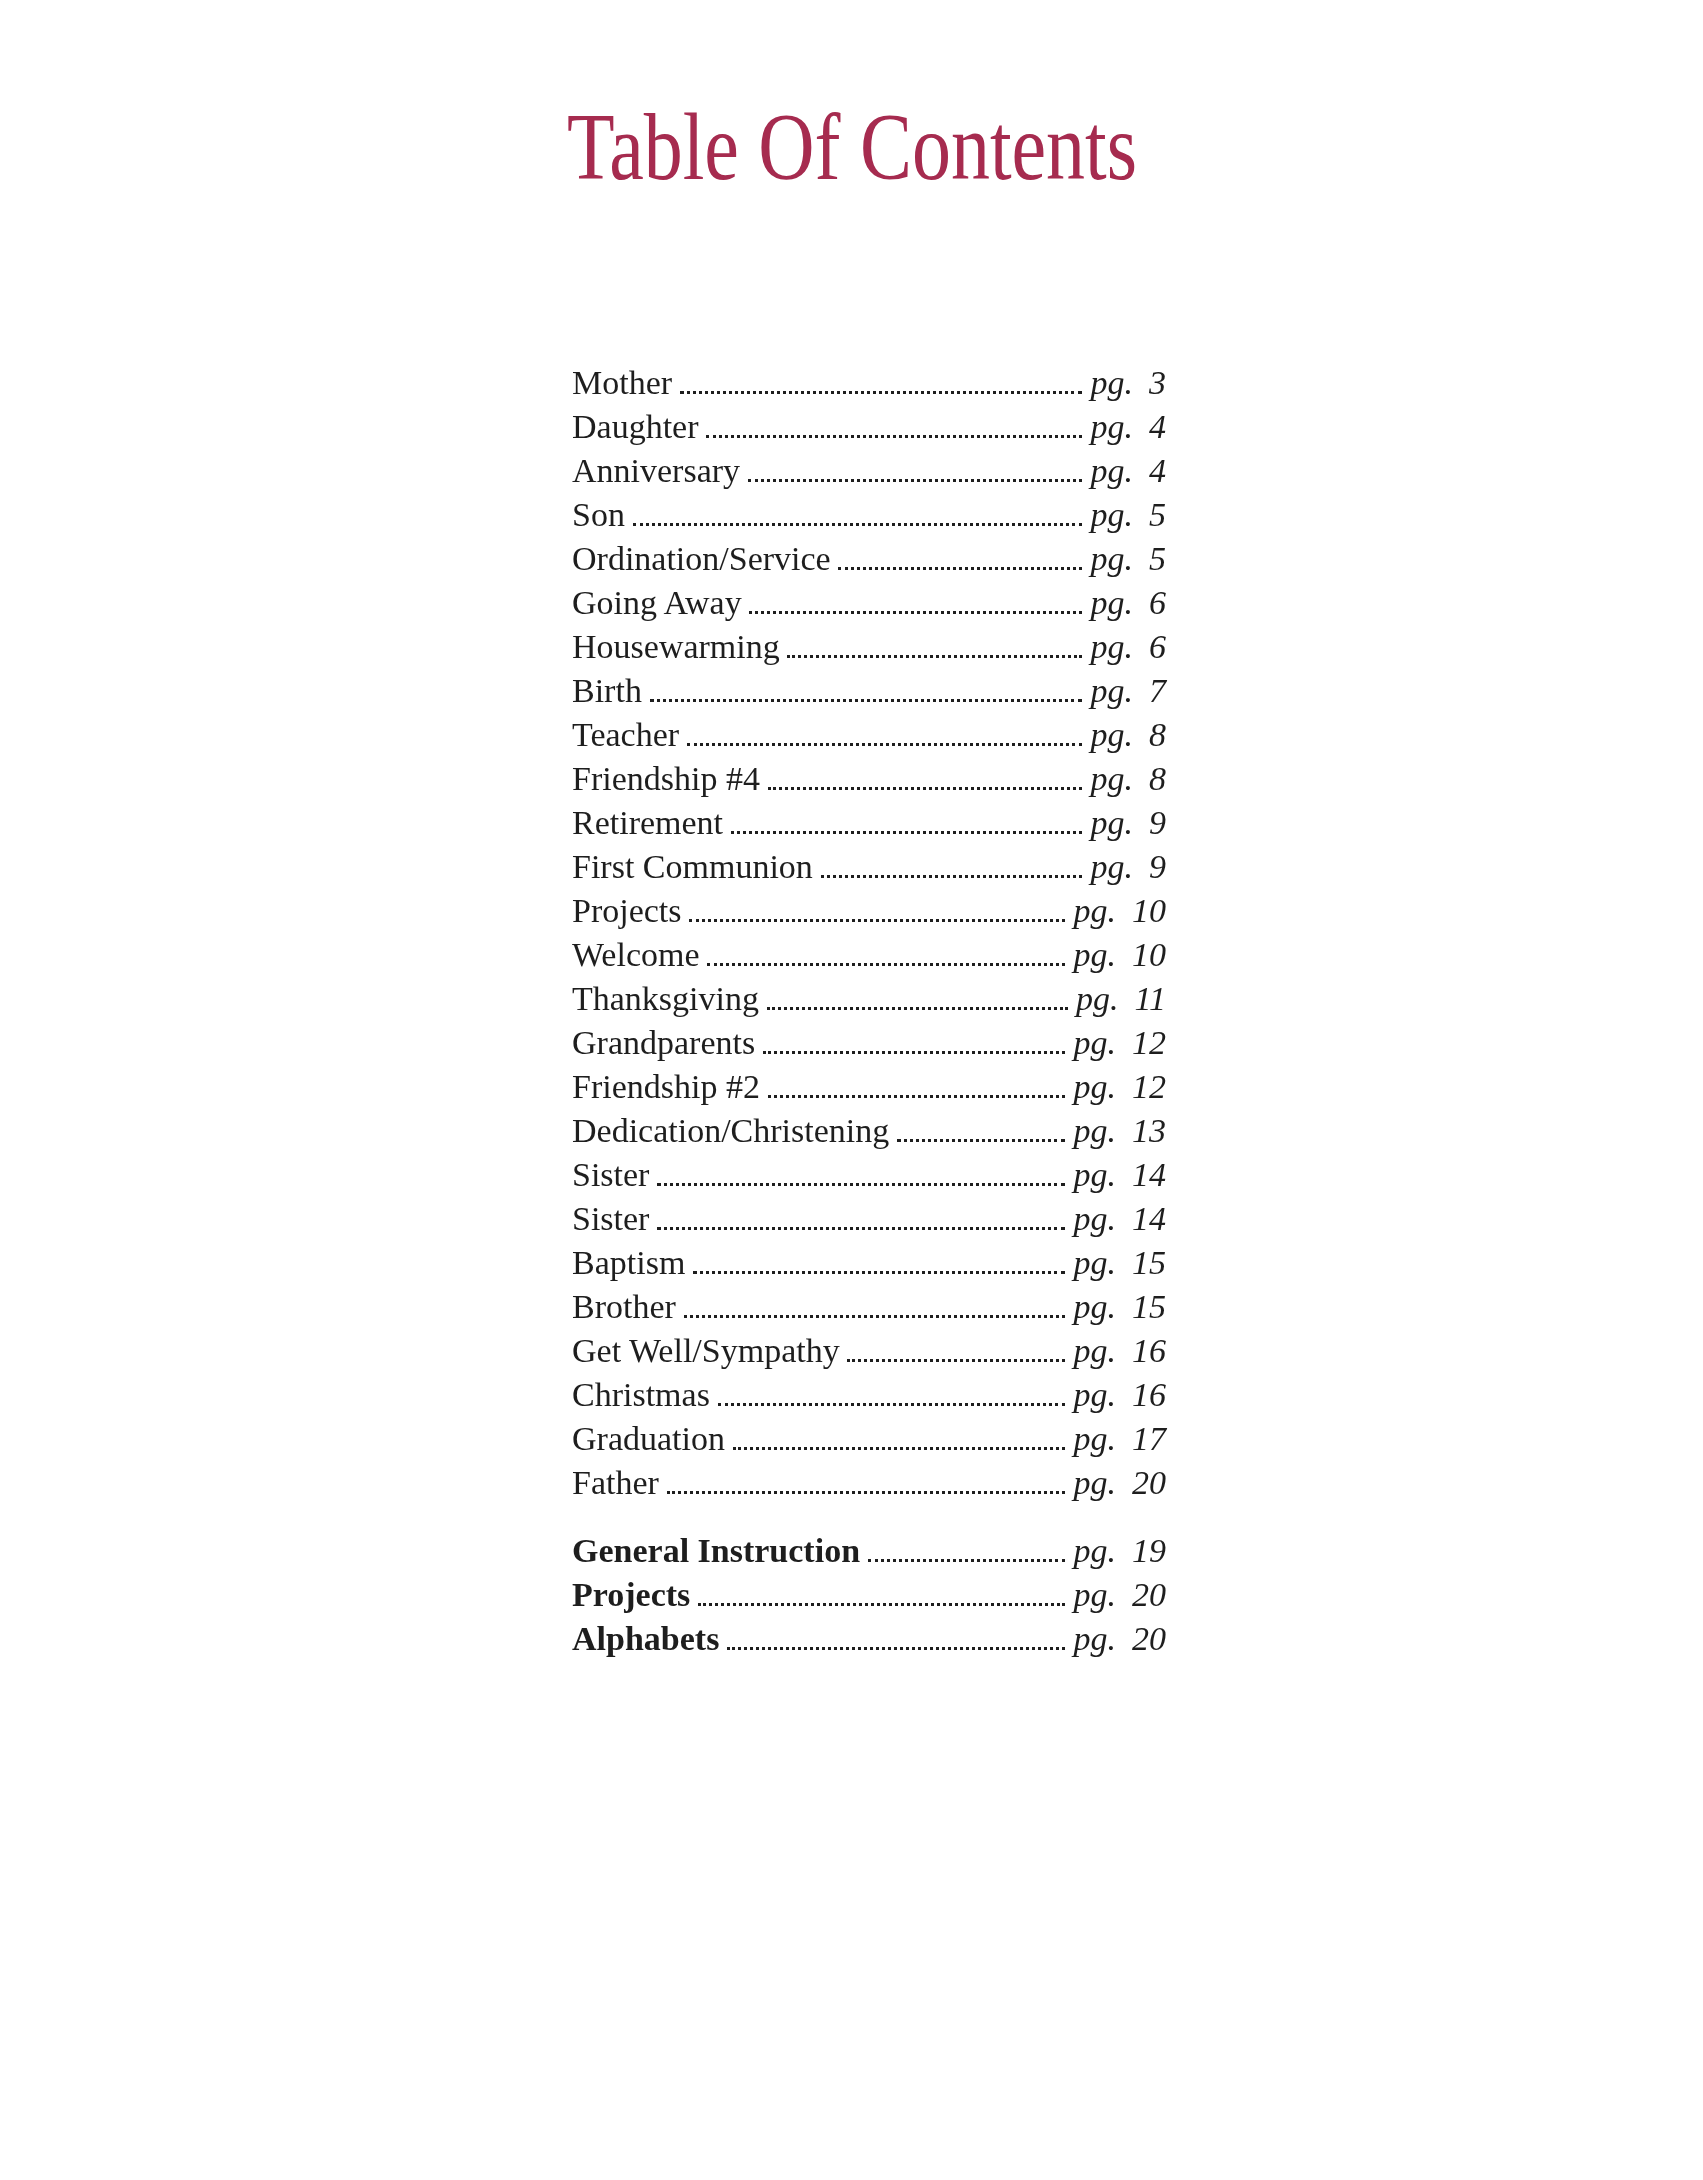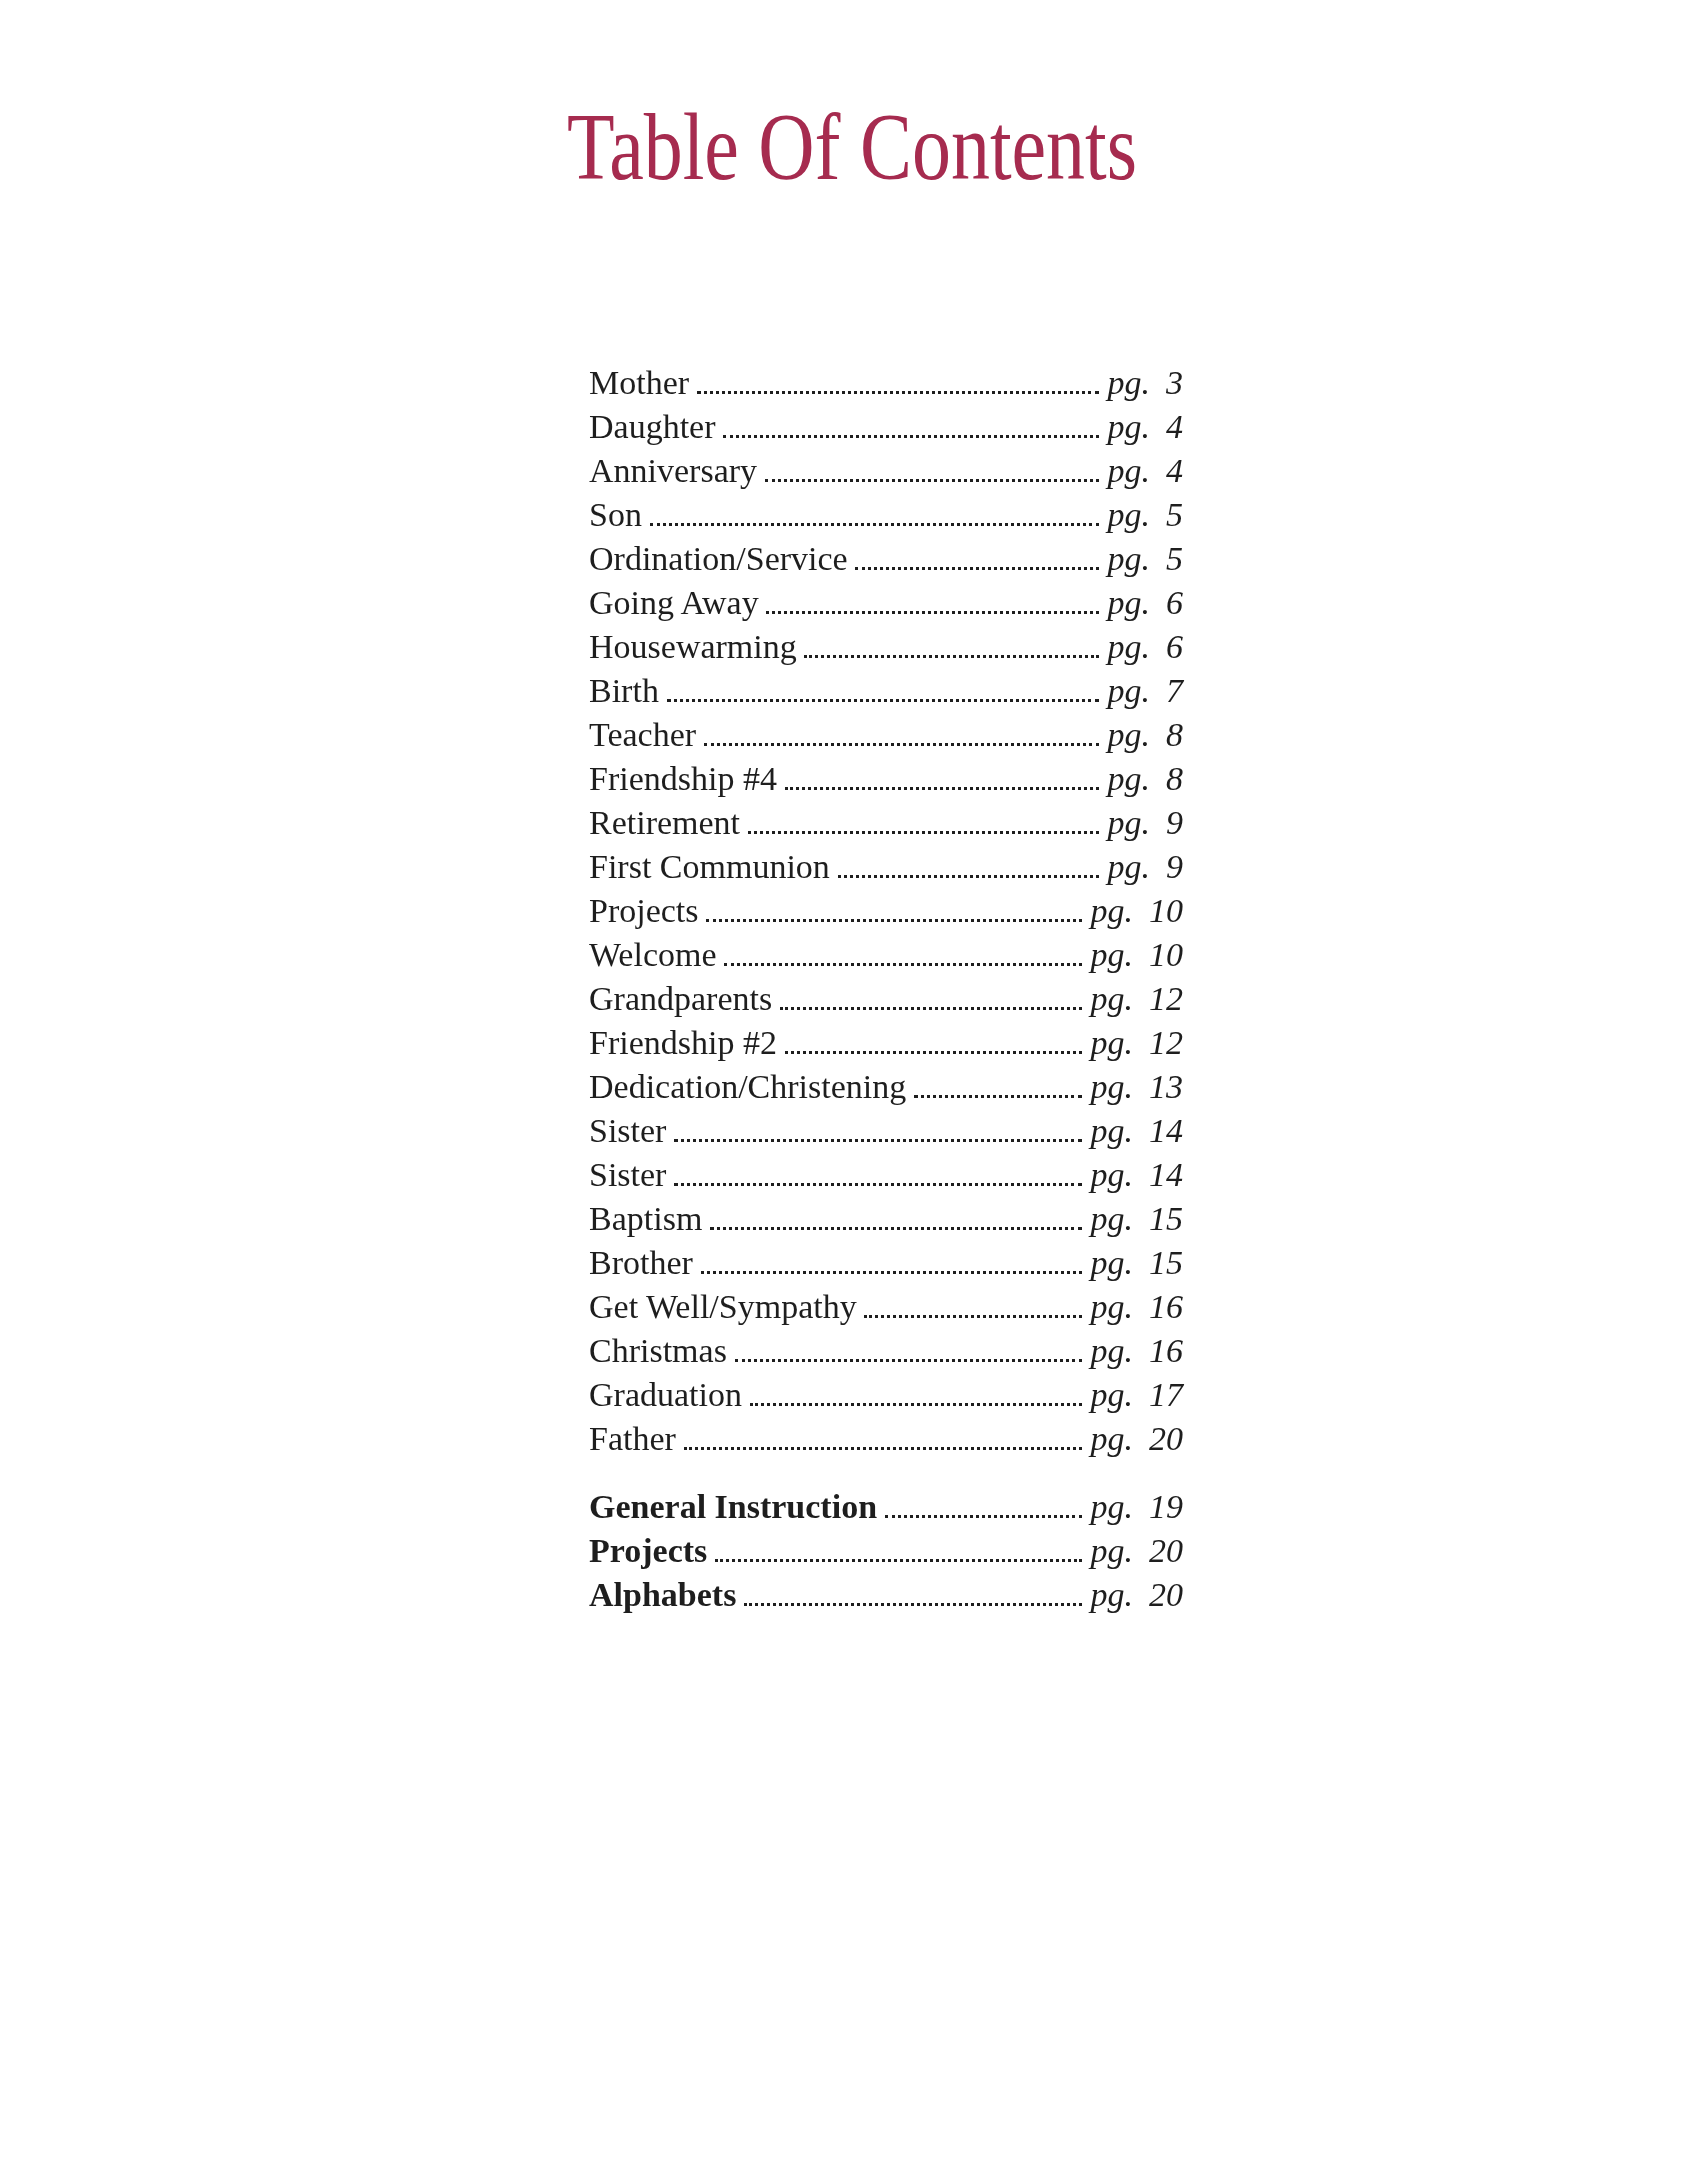--- a/index.html
+++ b/index.html
@@ -25,21 +25,21 @@
     font-size: 95px;
     line-height: 1.1;
     font-weight: 400;
     color: #a62b4f;
     transform: scaleX(0.82);
     transform-origin: 50% 50%;
     white-space: nowrap;
   }
   .toc-list {
     position: absolute;
-    left: 589px;
+    left: 572px;
     top: 361px;
     width: 594px;
   }
   .toc-row {
     display: flex;
     align-items: baseline;
     height: 44px;
     font-size: 34px;
     line-height: 44px;
     color: #1e1e1e;
@@ -149,20 +149,25 @@
     <span class="dot-leader"></span>
     <span class="page-ref">pg. 10</span>
   </div>
 
   <div class="toc-row">
     <span class="label">Welcome</span>
     <span class="dot-leader"></span>
     <span class="page-ref">pg. 10</span>
   </div>
 
+  <div class="toc-row">
+    <span class="label">Thanksgiving</span>
+    <span class="dot-leader"></span>
+    <span class="page-ref">pg. 11</span>
+  </div>
 
   <div class="toc-row">
     <span class="label">Grandparents</span>
     <span class="dot-leader"></span>
     <span class="page-ref">pg. 12</span>
   </div>
 
   <div class="toc-row">
     <span class="label">Friendship #2</span>
     <span class="dot-leader"></span>

